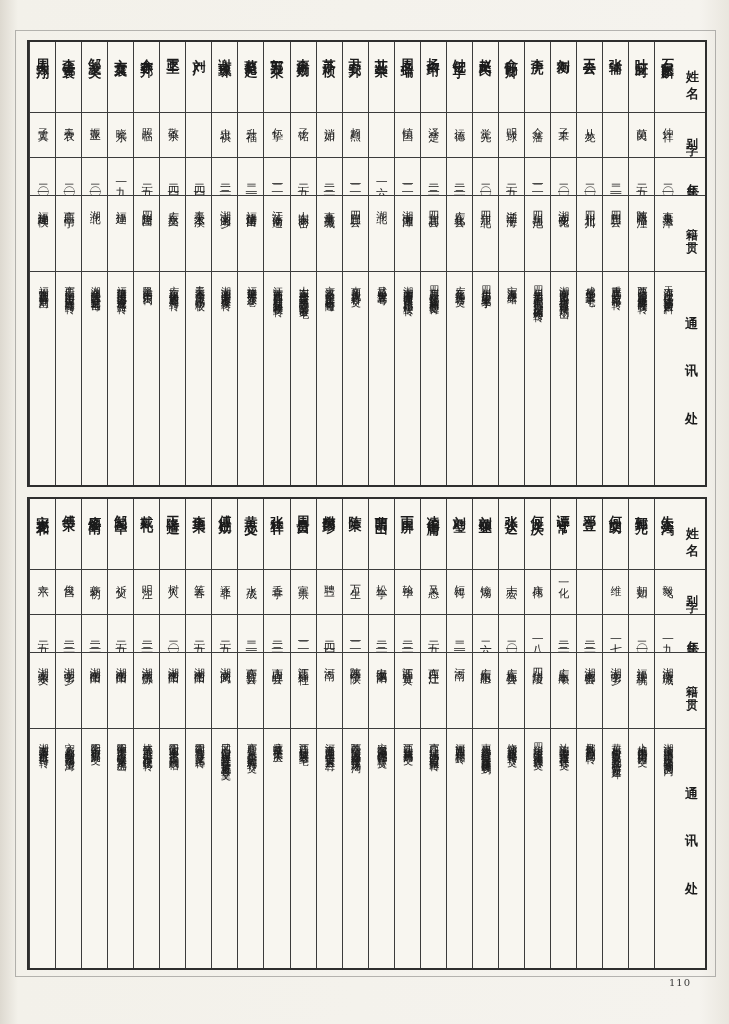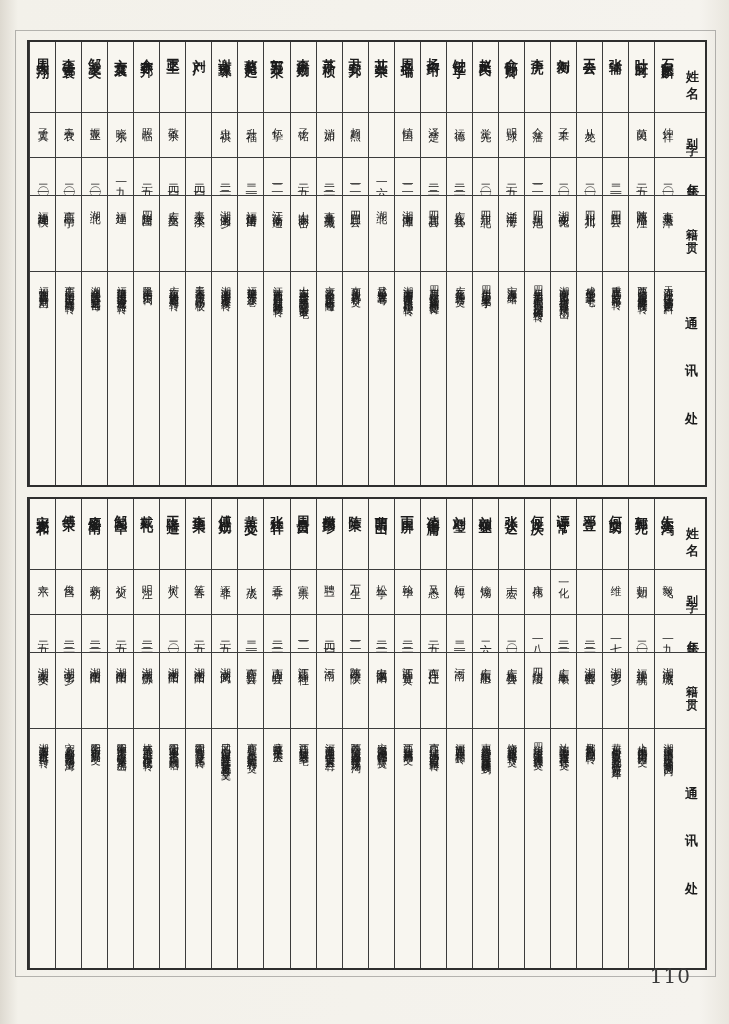--- a/index.html
+++ b/index.html
@@ -23,21 +23,21 @@
   .r-age{height:38px;font-size:12px;letter-spacing:2px;text-align:center;padding:2px 6px 2px 0;}
   .r-native{height:76px;font-size:11px;letter-spacing:2px;padding:6px 7px 2px 0;}
   .r-addr{flex:1 1 auto;font-size:10px;letter-spacing:1.5px;padding:6px 7px 4px 0;}
   .hcol .cell{font-weight:bold;}
   .hcol .r-name{letter-spacing:16px;text-align:center;padding-top:0;}
   .hcol .r-zi{font-size:12px;letter-spacing:6px;text-align:center;padding-top:0;}
   .hcol .r-age{font-size:12px;letter-spacing:4px;}
   .hcol .r-native{font-size:12px;letter-spacing:14px;text-align:center;padding-top:0;}
   .hcol .r-addr{font-size:13px;letter-spacing:48px;text-align:center;padding-top:0;}
   .page-number{position:absolute;right:38px;bottom:36px;font-family:"DejaVu Serif",serif;
-        font-size:20px;color:#3a3a3a;letter-spacing:1px;}
+        font-size:10px;color:#3a3a3a;letter-spacing:1px;}
 </style>
 </head>
 <body>
 
 <div class="page">
   <div class="scan-frame"></div>
 
   <div class="vtable top">
     <div class="col hcol">
       <div class="cell r-name">姓名</div>

